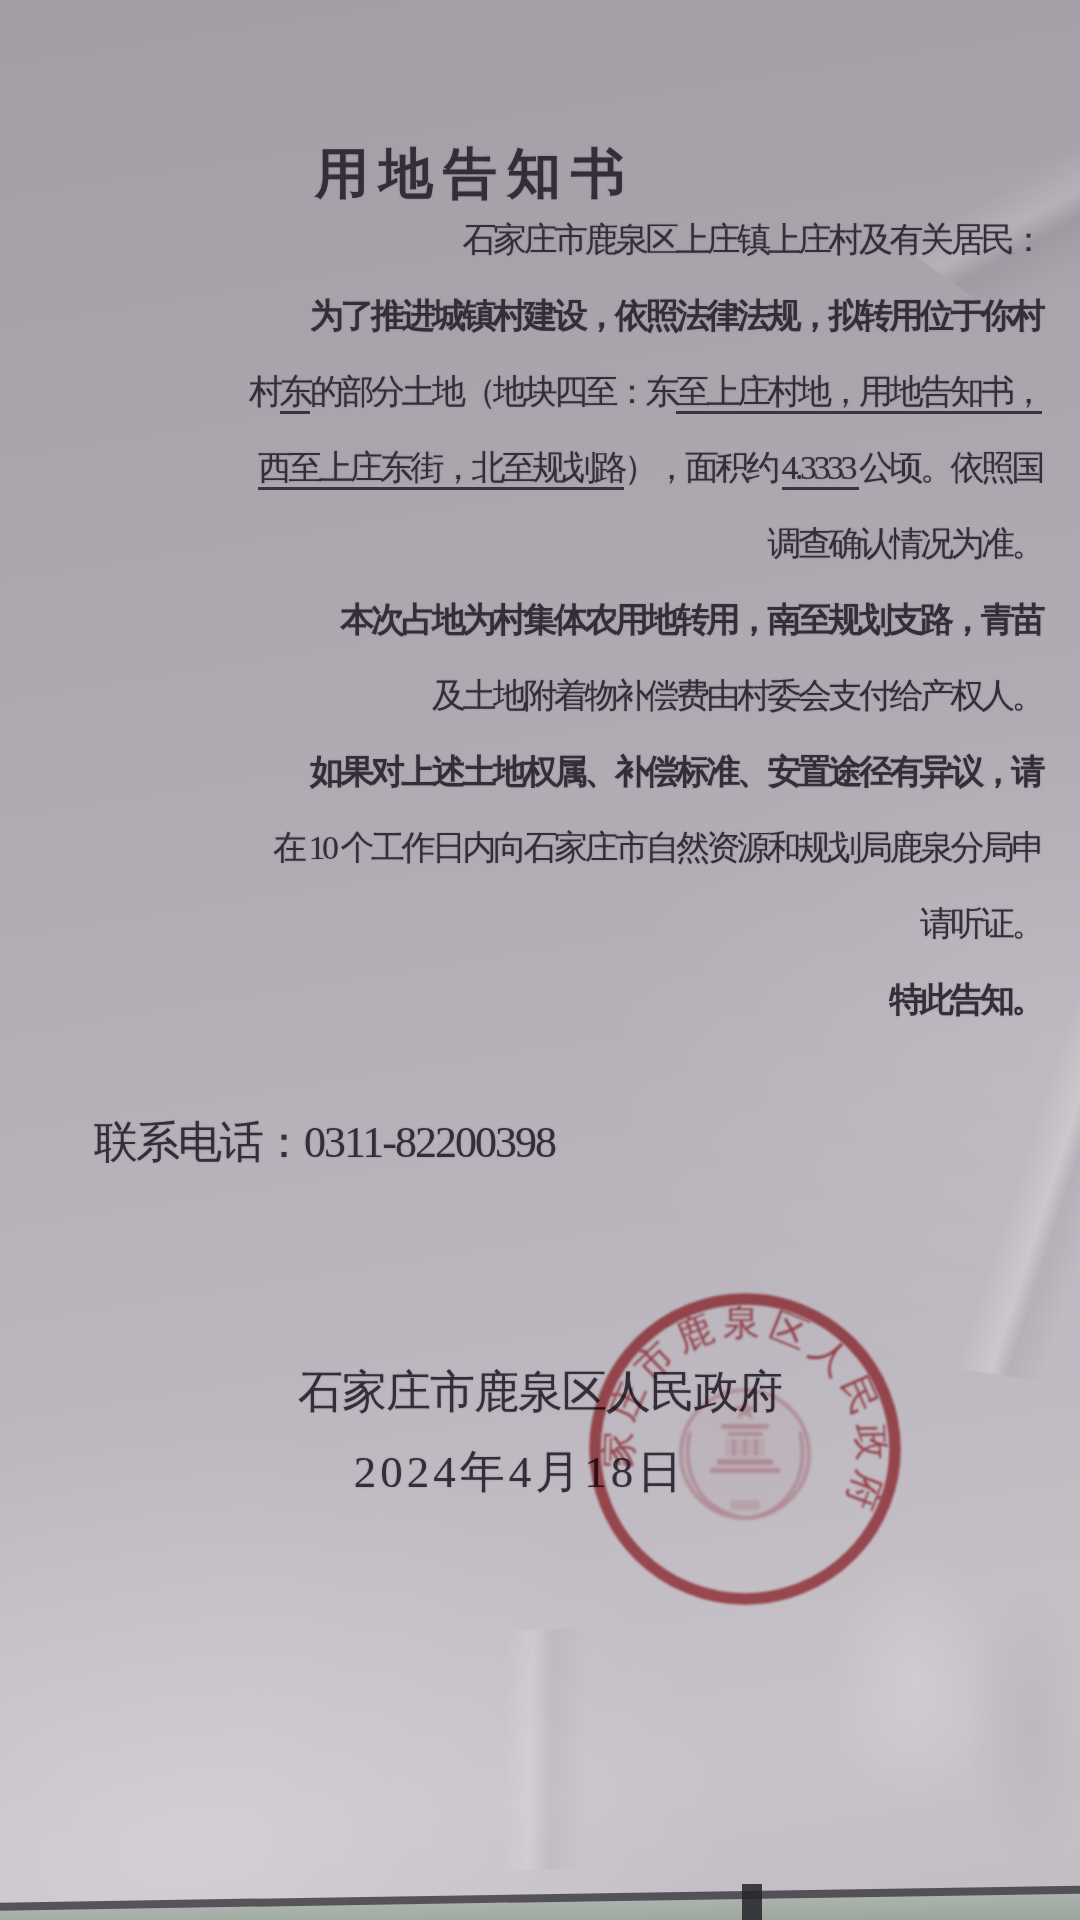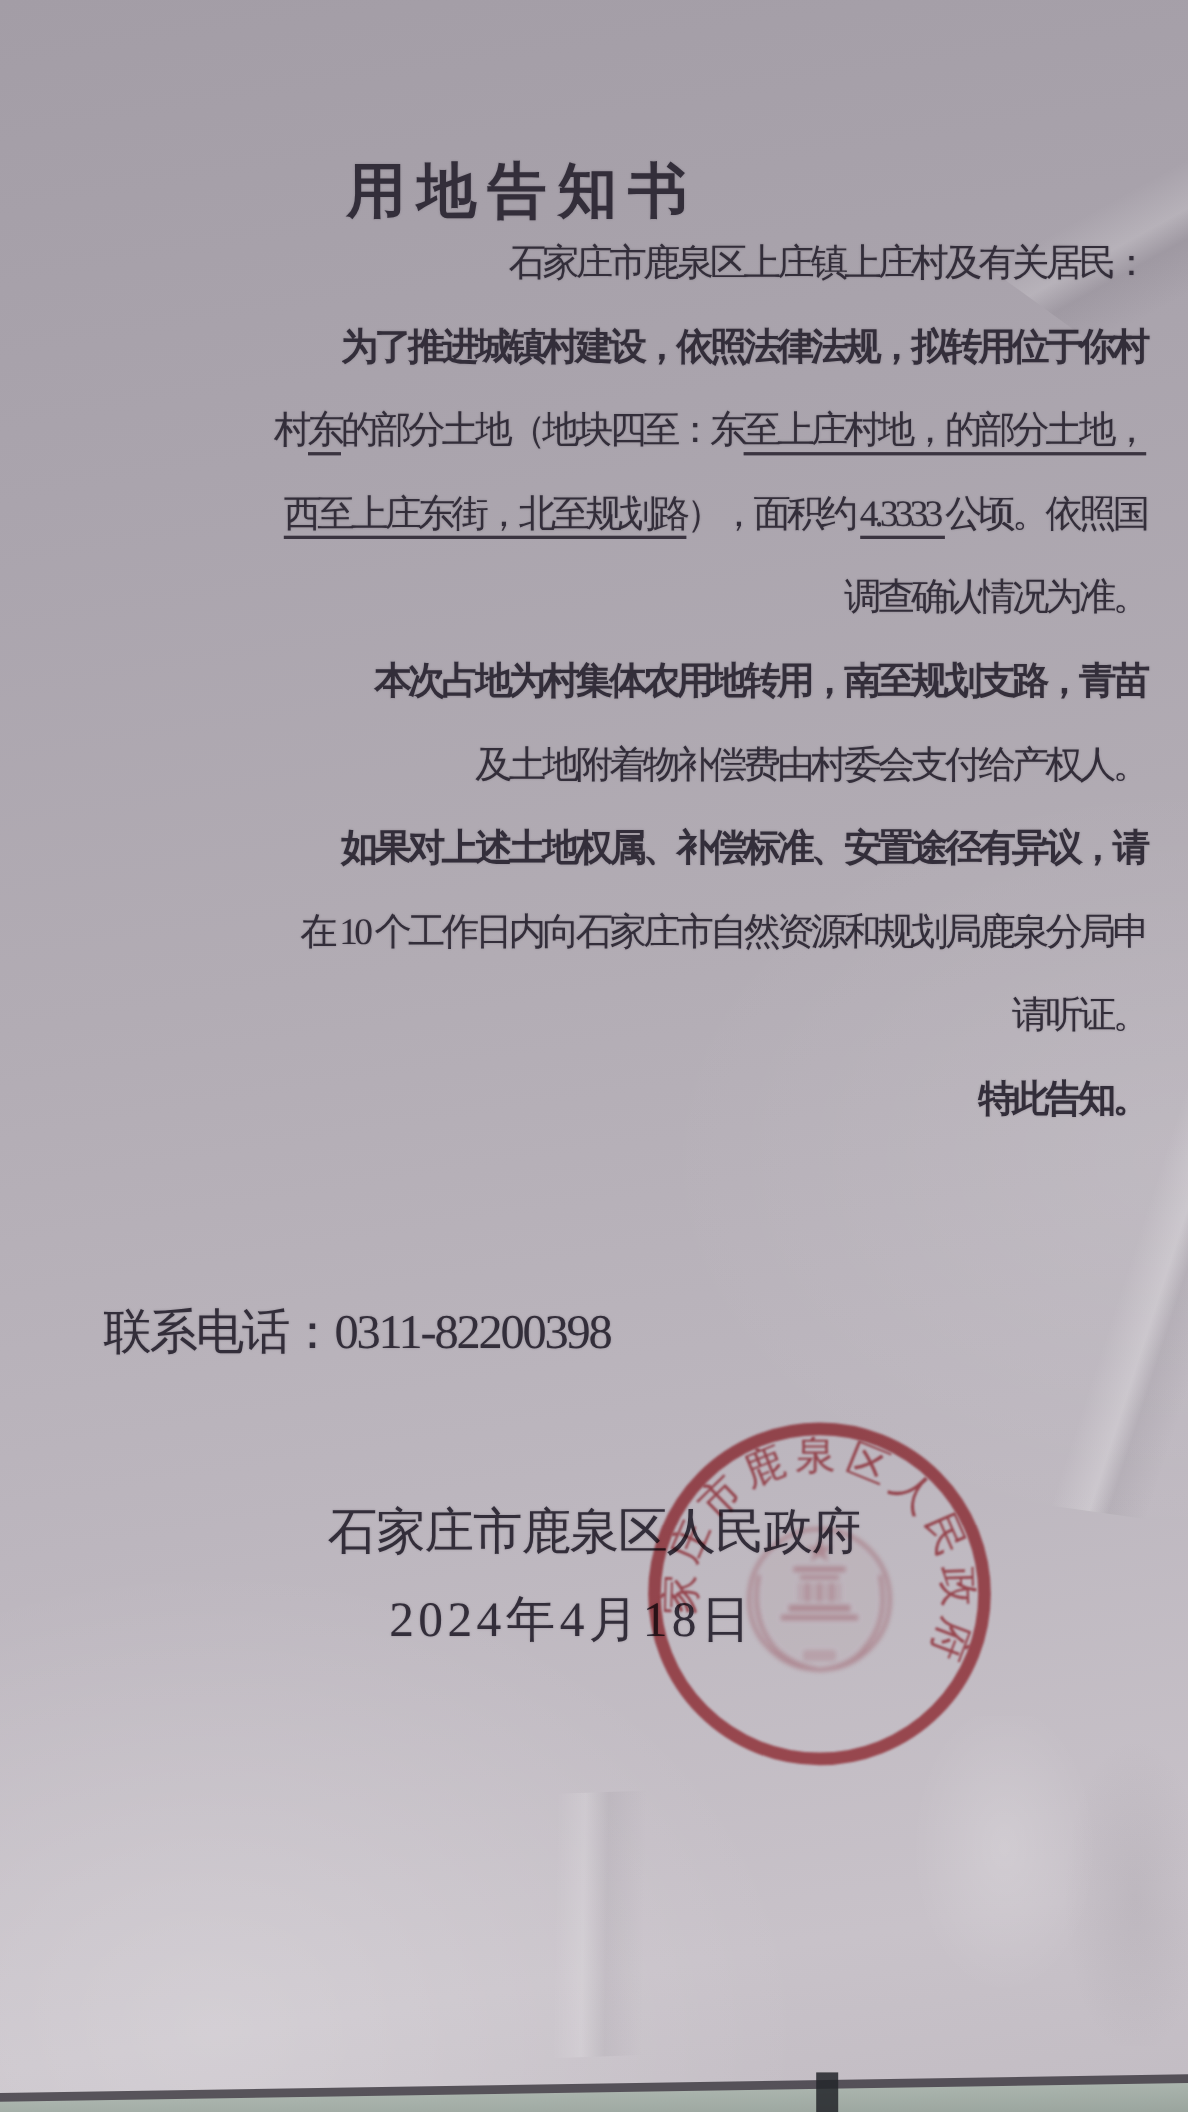--- a/index.html
+++ b/index.html
@@ -31,21 +31,21 @@
   
   .ink{color:#332e3a;text-shadow:0 0 2px rgba(46,40,52,.28);}
   .doc-title{
     position:absolute;top:110px;left:0;width:1000px;padding-right:50px;box-sizing:border-box;
     text-align:center;font-size:54px;font-weight:bold;letter-spacing:10px;margin-top:28px;
   }
   .body-lines{position:absolute;top:202px;left:38px;width:1004px;}
   .line{height:76px;line-height:76px;font-size:34px;letter-spacing:-3.5px;white-space:nowrap;text-align:right;}
   .line.indent{padding-left:84px;font-weight:bold;}
   .line .u{border-bottom:3px solid #3a3440;padding-bottom:1px;}
-  .contact{position:absolute;top:1181px;left:94px;font-size:44px;letter-spacing:-2px;white-space:nowrap;}
+  .contact{position:absolute;top:1113px;left:94px;font-size:44px;letter-spacing:-2px;white-space:nowrap;}
   .signature{position:absolute;top:1362px;left:0;width:1420px;font-size:45px;letter-spacing:-1px;
     transform:translateX(-170px);text-align:center;}
   .issue-date{position:absolute;top:1442px;left:0;width:1400px;font-size:45px;letter-spacing:4px;
     transform:translateX(-180px);text-align:center;}
   
   .seal{position:absolute;left:578px;top:1282px;width:334px;height:334px;
     mix-blend-mode:multiply;opacity:.93;}
   
   .rail-shadow{position:absolute;left:-24px;top:1894px;width:1148px;height:12px;
     background:#3c3840;opacity:.82;transform:rotate(-0.9deg);}
@@ -60,21 +60,21 @@
 <div class="crease crease-1"></div>
 <div class="crease crease-2"></div>
 <div class="crease crease-3"></div>
 <div class="crease crease-4"></div>
 
 <div class="doc-title ink">用地告知书</div>
 
 <div class="body-lines ink" id="body-lines">
     <div class="line"><span>石家庄市鹿泉区上庄镇上庄村及有关居民：</span></div>
     <div class="line indent"><span>为了推进城镇村建设，依照法律法规，拟转用位于你村</span></div>
-    <div class="line"><span>村</span><span class="u">东</span><span>的部分土地（地块四至：东</span><span class="u">至上庄村地，的部分土地，</span></div>
+    <div class="line"><span>村</span><span class="u">东</span><span>的部分土地（地块四至：东</span><span class="u">至上庄村地，用地告知书，</span></div>
     <div class="line"><span class="u">西至上庄东街，北至规划路</span><span>），面积约 </span><span class="u">4.3333 </span><span>公顷。依照国</span></div>
     <div class="line"><span>调查确认情况为准。</span></div>
     <div class="line indent"><span>本次占地为村集体农用地转用，南至规划支路，青苗</span></div>
     <div class="line"><span>及土地附着物补偿费由村委会支付给产权人。</span></div>
     <div class="line indent"><span>如果对上述土地权属、补偿标准、安置途径有异议，请</span></div>
     <div class="line"><span>在 10 个工作日内向石家庄市自然资源和规划局鹿泉分局申</span></div>
     <div class="line"><span>请听证。</span></div>
     <div class="line indent"><span>特此告知。</span></div>
   </div>
 

